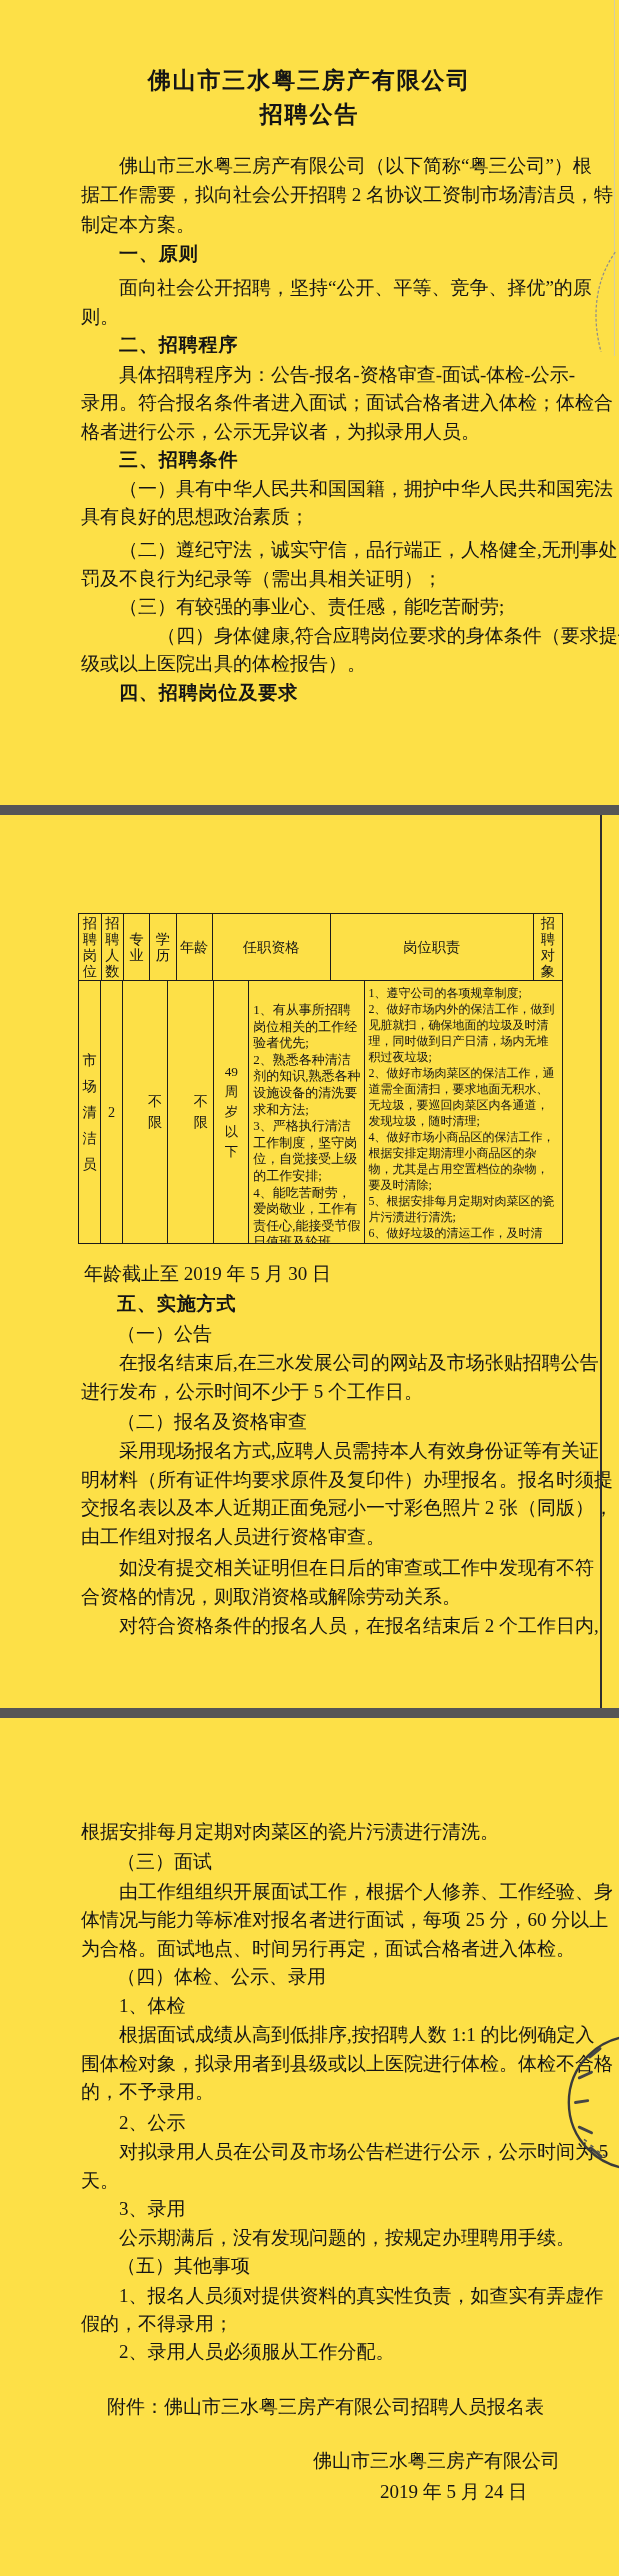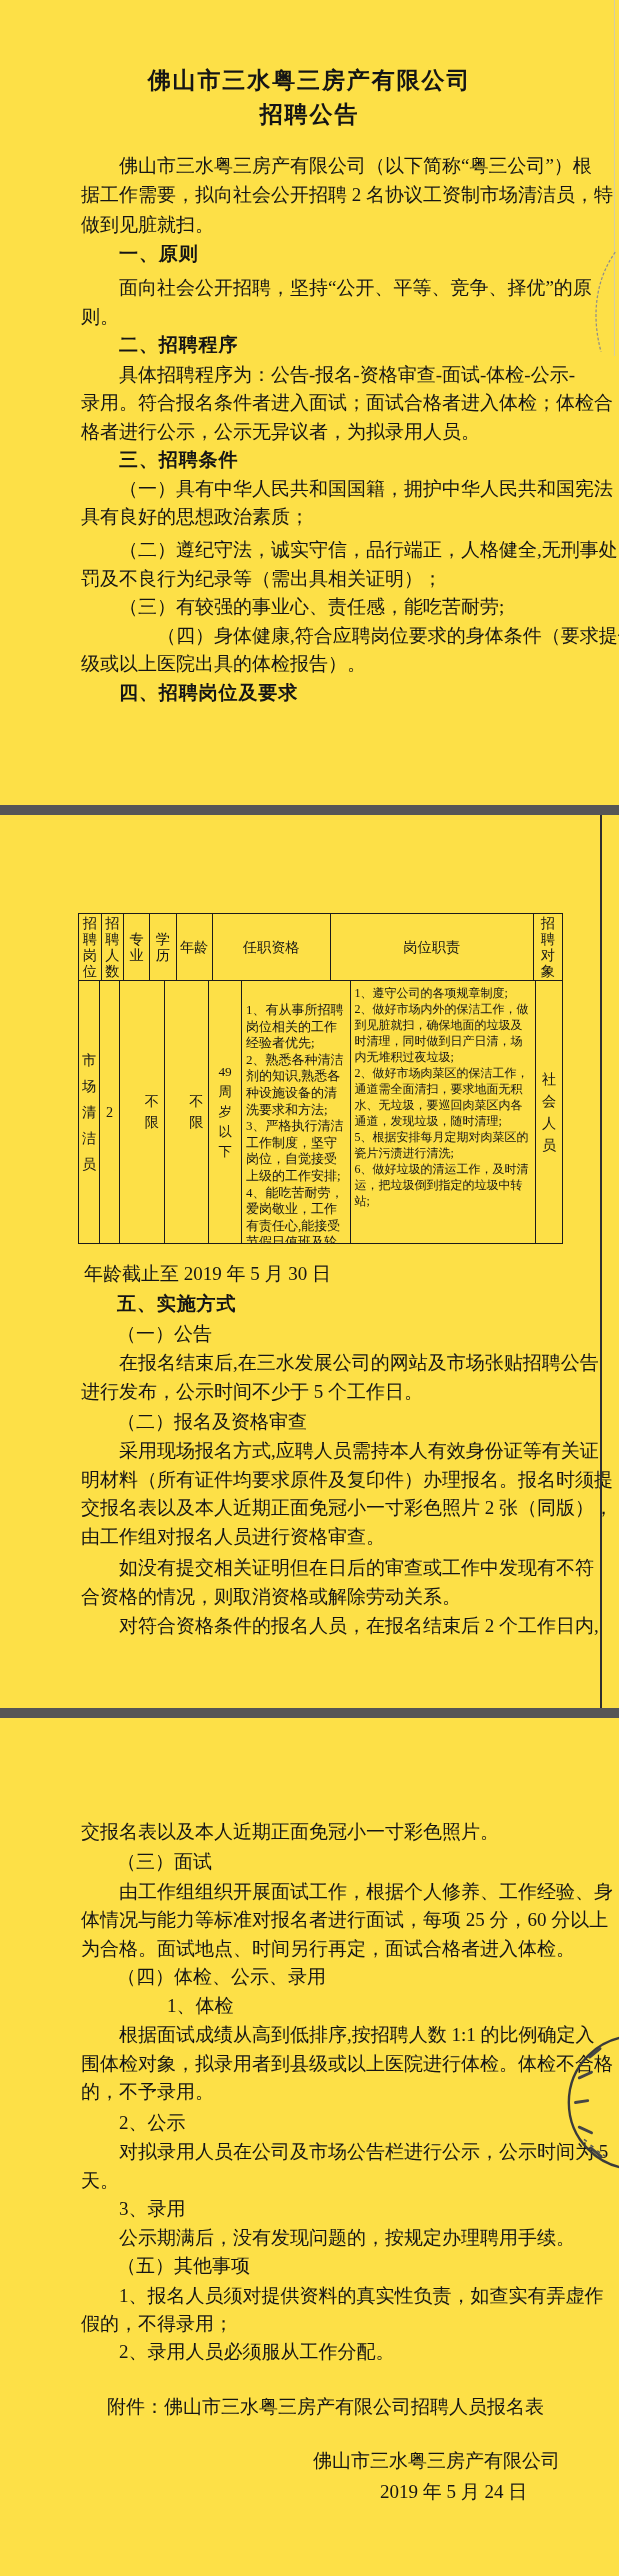--- a/index.html
+++ b/index.html
@@ -39,21 +39,21 @@
 <body>
 
 <div class="page">
 
   <div class="title" style="top:65px;">佛山市三水粤三房产有限公司</div>
   <div class="title" style="top:99px;">招聘公告</div>
 
   <div id="text-layer">
       <div class="tl" style="left: 119px; top: 155px;">佛山市三水粤三房产有限公司（以下简称“粤三公司”）根</div>
       <div class="tl" style="left: 81px; top: 184px;">据工作需要，拟向社会公开招聘 2 名协议工资制市场清洁员，特</div>
-      <div class="tl" style="left: 81px; top: 214px;">做到见脏就扫。</div>
+      <div class="tl" style="left: 81px; top: 214px;">制定本方案。</div>
       <div class="tl hd" style="left: 119px; top: 243px;">一、原则</div>
       <div class="tl" style="left: 119px; top: 277px;">面向社会公开招聘，坚持“公开、平等、竞争、择优”的原</div>
       <div class="tl" style="left: 81px; top: 306px;">则。</div>
       <div class="tl hd" style="left: 119px; top: 334px;">二、招聘程序</div>
       <div class="tl" style="left: 119px; top: 364px;">具体招聘程序为：公告-报名-资格审查-面试-体检-公示-</div>
       <div class="tl" style="left: 81px; top: 392px;">录用。符合报名条件者进入面试；面试合格者进入体检；体检合</div>
       <div class="tl" style="left: 81px; top: 421px;">格者进行公示，公示无异议者，为拟录用人员。</div>
       <div class="tl hd" style="left: 119px; top: 449px;">三、招聘条件</div>
       <div class="tl" style="left: 119px; top: 478px;">（一）具有中华人民共和国国籍，拥护中华人民共和国宪法，</div>
       <div class="tl" style="left: 81px; top: 506px;">具有良好的思想政治素质；</div>
@@ -69,27 +69,27 @@
       <div class="tl" style="left: 119px; top: 1352px;">在报名结束后,在三水发展公司的网站及市场张贴招聘公告</div>
       <div class="tl" style="left: 81px; top: 1381px;">进行发布，公示时间不少于 5 个工作日。</div>
       <div class="tl" style="left: 117px; top: 1411px;">（二）报名及资格审查</div>
       <div class="tl" style="left: 119px; top: 1440px;">采用现场报名方式,应聘人员需持本人有效身份证等有关证</div>
       <div class="tl" style="left: 81px; top: 1469px;">明材料（所有证件均要求原件及复印件）办理报名。报名时须提</div>
       <div class="tl" style="left: 81px; top: 1497px;">交报名表以及本人近期正面免冠小一寸彩色照片 2 张（同版），</div>
       <div class="tl" style="left: 81px; top: 1526px;">由工作组对报名人员进行资格审查。</div>
       <div class="tl" style="left: 119px; top: 1557px;">如没有提交相关证明但在日后的审查或工作中发现有不符</div>
       <div class="tl" style="left: 81px; top: 1586px;">合资格的情况，则取消资格或解除劳动关系。</div>
       <div class="tl" style="left: 119px; top: 1615px;">对符合资格条件的报名人员，在报名结束后 2 个工作日内,</div>
-      <div class="tl" style="left: 81px; top: 1821px;">交报名表以及本人近期正面免冠小一寸彩色照片。</div>
+      <div class="tl" style="left: 81px; top: 1821px;">根据安排每月定期对肉菜区的瓷片污渍进行清洗。</div>
       <div class="tl" style="left: 117px; top: 1851px;">（三）面试</div>
       <div class="tl" style="left: 119px; top: 1881px;">由工作组组织开展面试工作，根据个人修养、工作经验、身</div>
       <div class="tl" style="left: 81px; top: 1909px;">体情况与能力等标准对报名者进行面试，每项 25 分，60 分以上</div>
       <div class="tl" style="left: 81px; top: 1938px;">为合格。面试地点、时间另行再定，面试合格者进入体检。</div>
       <div class="tl" style="left: 117px; top: 1966px;">（四）体检、公示、录用</div>
-      <div class="tl" style="left: 119px; top: 1995px; margin-left: 48px;">1、体检</div>
+      <div class="tl" style="left: 119px; top: 1995px;">1、体检</div>
       <div class="tl" style="left: 119px; top: 2024px;">根据面试成绩从高到低排序,按招聘人数 1:1 的比例确定入</div>
       <div class="tl" style="left: 81px; top: 2053px;">围体检对象，拟录用者到县级或以上医院进行体检。体检不合格</div>
       <div class="tl" style="left: 81px; top: 2081px;">的，不予录用。</div>
       <div class="tl" style="left: 119px; top: 2112px;">2、公示</div>
       <div class="tl" style="left: 119px; top: 2141px;">对拟录用人员在公司及市场公告栏进行公示，公示时间为 5</div>
       <div class="tl" style="left: 81px; top: 2170px;">天。</div>
       <div class="tl" style="left: 119px; top: 2198px;">3、录用</div>
       <div class="tl" style="left: 119px; top: 2227px;">公示期满后，没有发现问题的，按规定办理聘用手续。</div>
       <div class="tl" style="left: 117px; top: 2255px;">（五）其他事项</div>
       <div class="tl" style="left: 119px; top: 2285px;">1、报名人员须对提供资料的真实性负责，如查实有弄虚作</div>
@@ -126,24 +126,24 @@
       <div class="tc c6 listcell qpad" id="qual-list">
           <div class="cl">1、有从事所招聘岗位相关的工作经验者优先;</div>
           <div class="cl">2、熟悉各种清洁剂的知识,熟悉各种设施设备的清洗要求和方法;</div>
           <div class="cl">3、严格执行清洁工作制度，坚守岗位，自觉接受上级的工作安排;</div>
           <div class="cl">4、能吃苦耐劳，爱岗敬业，工作有责任心,能接受节假日值班及轮班。</div>
         </div>
       <div class="tc c7 listcell dpad" id="duty-list">
           <div class="cl">1、遵守公司的各项规章制度;</div>
           <div class="cl">2、做好市场内外的保洁工作，做到见脏就扫，确保地面的垃圾及时清理，同时做到日产日清，场内无堆积过夜垃圾;</div>
           <div class="cl">2、做好市场肉菜区的保洁工作，通道需全面清扫，要求地面无积水、无垃圾，要巡回肉菜区内各通道，发现垃圾，随时清理;</div>
+          <div class="cl">4、做好市场小商品区的保洁工作，根据安排定期清理小商品区的杂物，尤其是占用空置档位的杂物，要及时清除;</div>
           <div class="cl">5、根据安排每月定期对肉菜区的瓷片污渍进行清洗;</div>
           <div class="cl">6、做好垃圾的清运工作，及时清运，把垃圾倒到指定的垃圾中转站;</div>
         </div>
-      <div class="tc c8 tgt">社会人员</div>
     </div>
   </div>
 
   <svg class="artifact" style="left:587px;top:250px;" width="32" height="106" viewBox="0 0 34 112">
     <path d="M30,2 C10,30 4,68 15,108" stroke="#8d8d8d" stroke-width="1.3" fill="none" stroke-dasharray="3,2"></path>
   </svg>
 
   <svg class="artifact" style="left:548px;top:2021px;" width="71" height="163" viewBox="0 0 75 172">
     <circle cx="92" cy="86" r="70" stroke="#3b3b3b" stroke-width="2.5" fill="none"></circle>
     <path d="M44,38 l11,-9 M33,60 l13,-6 M29,86 l13,-2 M33,112 l13,6 M45,134 l11,9" stroke="#464646" stroke-width="3" fill="none" stroke-linecap="round"></path>

